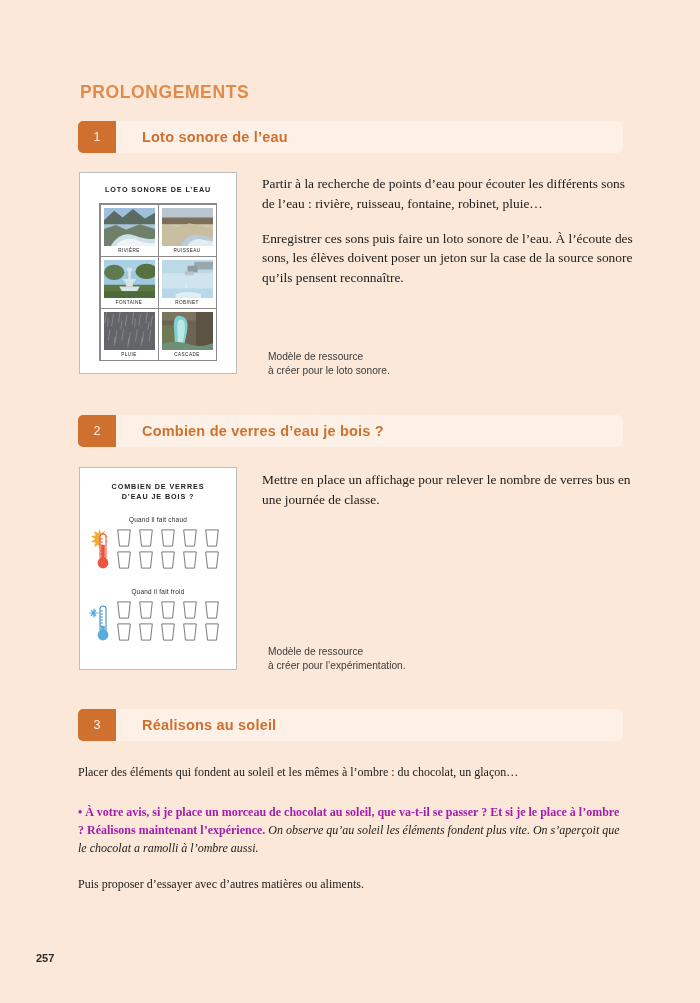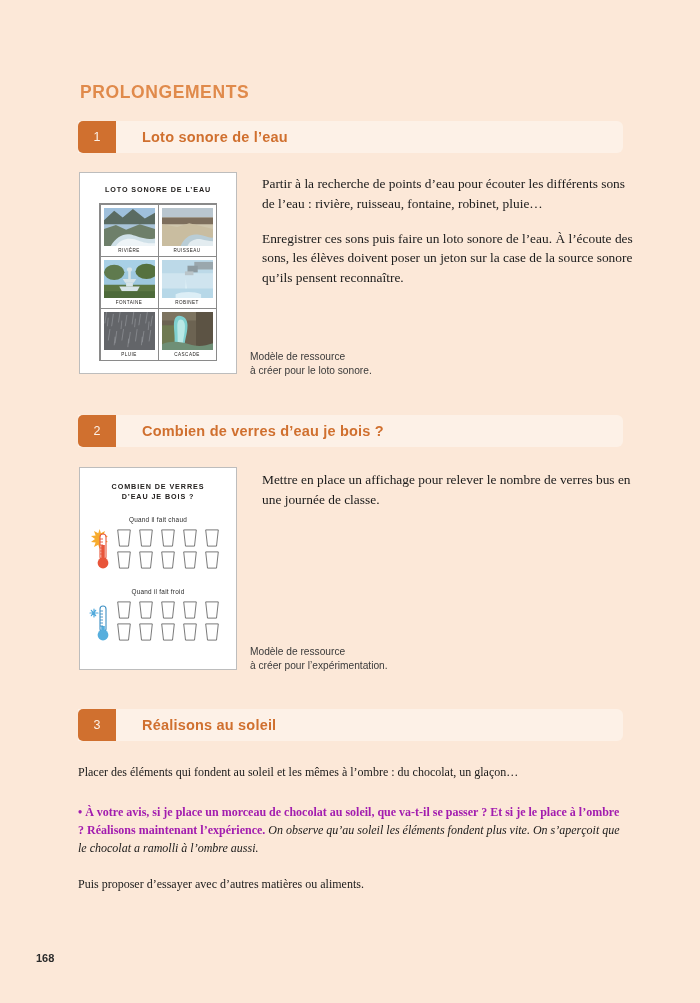--- a/index.html
+++ b/index.html
@@ -154,21 +154,21 @@
     font-size: 13.4px;
     line-height: 1.48;
     text-align: left;
     margin-left: 16px;
   }
   .body-col p { margin: 0 0 15px; }
   .body-col p:last-child { margin-bottom: 0; }
 
   .caption {
     position: absolute;
-    left: 250px;
+    left: 268px;
     font-family: "Liberation Sans", sans-serif;
     font-size: 10.2px;
     line-height: 1.42;
     color: #3a3a3a;
   }
 
   .full-text {
     position: absolute;
     left: 78px;
     width: 548px;
@@ -443,16 +443,16 @@
   </div>
 
   <div class="full-text" style="top:803px;">
     <p><span class="q-red">• À votre avis, si je place un morceau de chocolat au soleil, que va-t-il se passer ? Et si je le place à l’ombre ? Réalisons maintenant l’expérience.</span> <span class="obs-italic">On observe qu’au soleil les éléments fondent plus vite. On s’aperçoit que le chocolat a ramolli à l’ombre aussi.</span></p>
   </div>
 
   <div class="full-text" style="top:875px;">
     <p>Puis proposer d’essayer avec d’autres matières ou aliments.</p>
   </div>
 
-  <div class="footer-page">168</div>
+  <div class="footer-page">257</div>
   <div class="footer-label">PÉRIODE 05 | MAI-JUIN</div>
 
 </div>
 
 </body></html>

